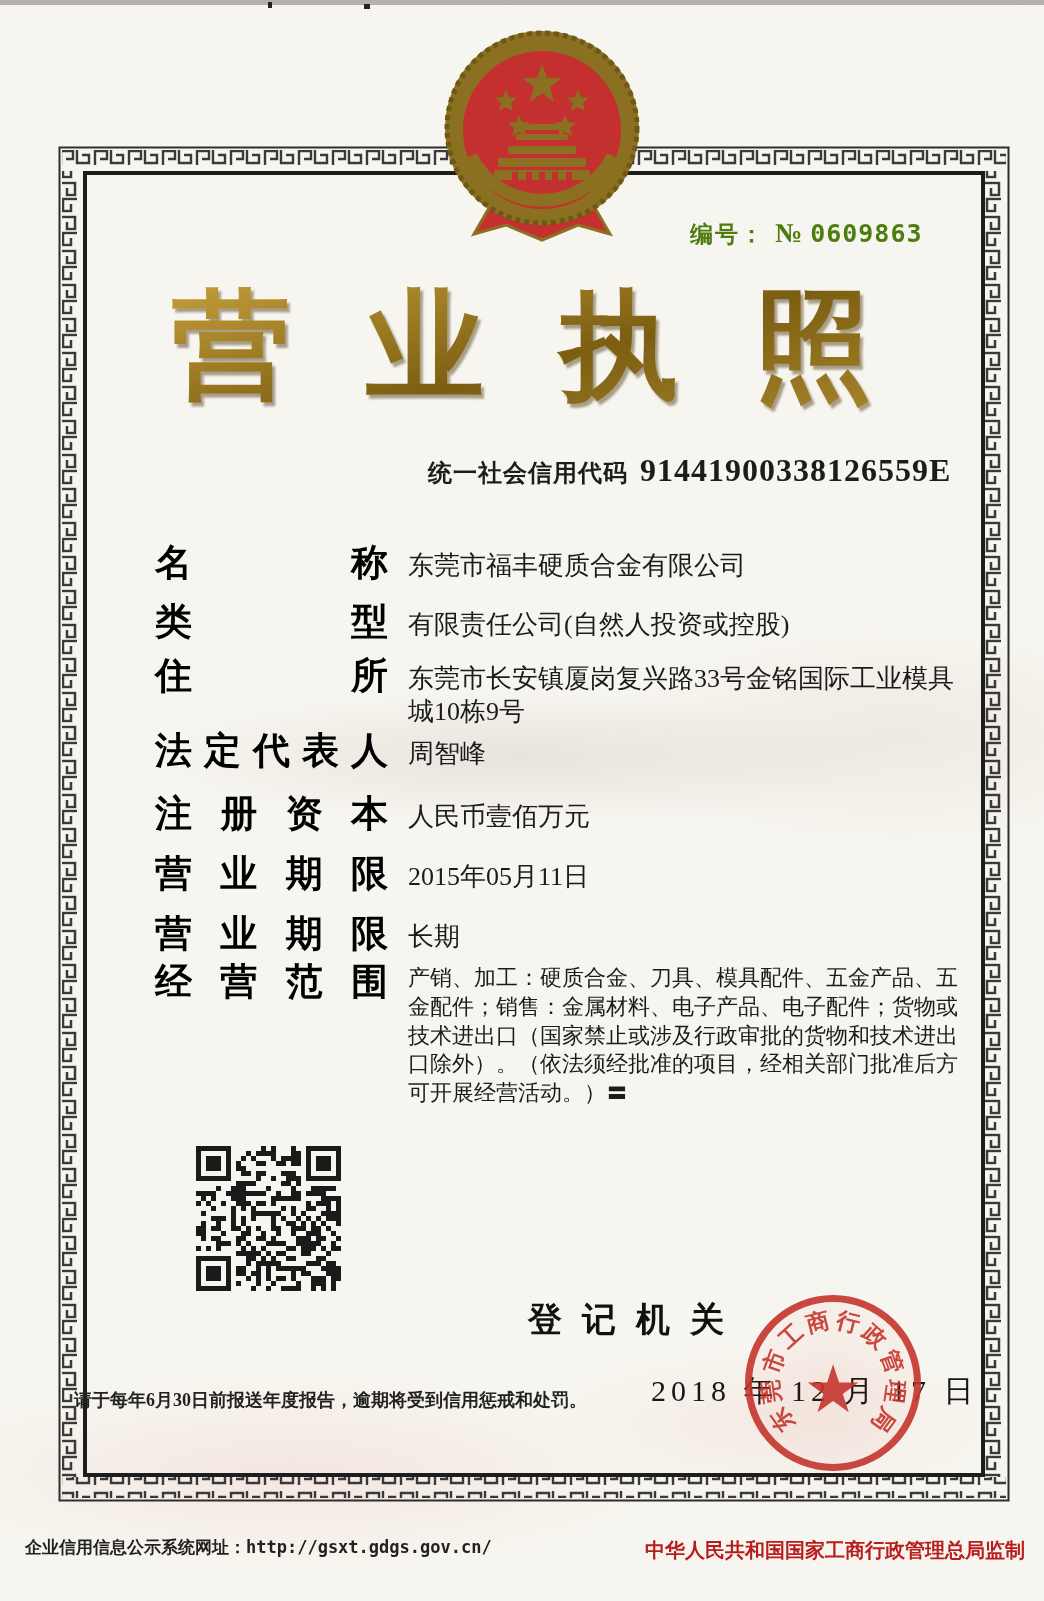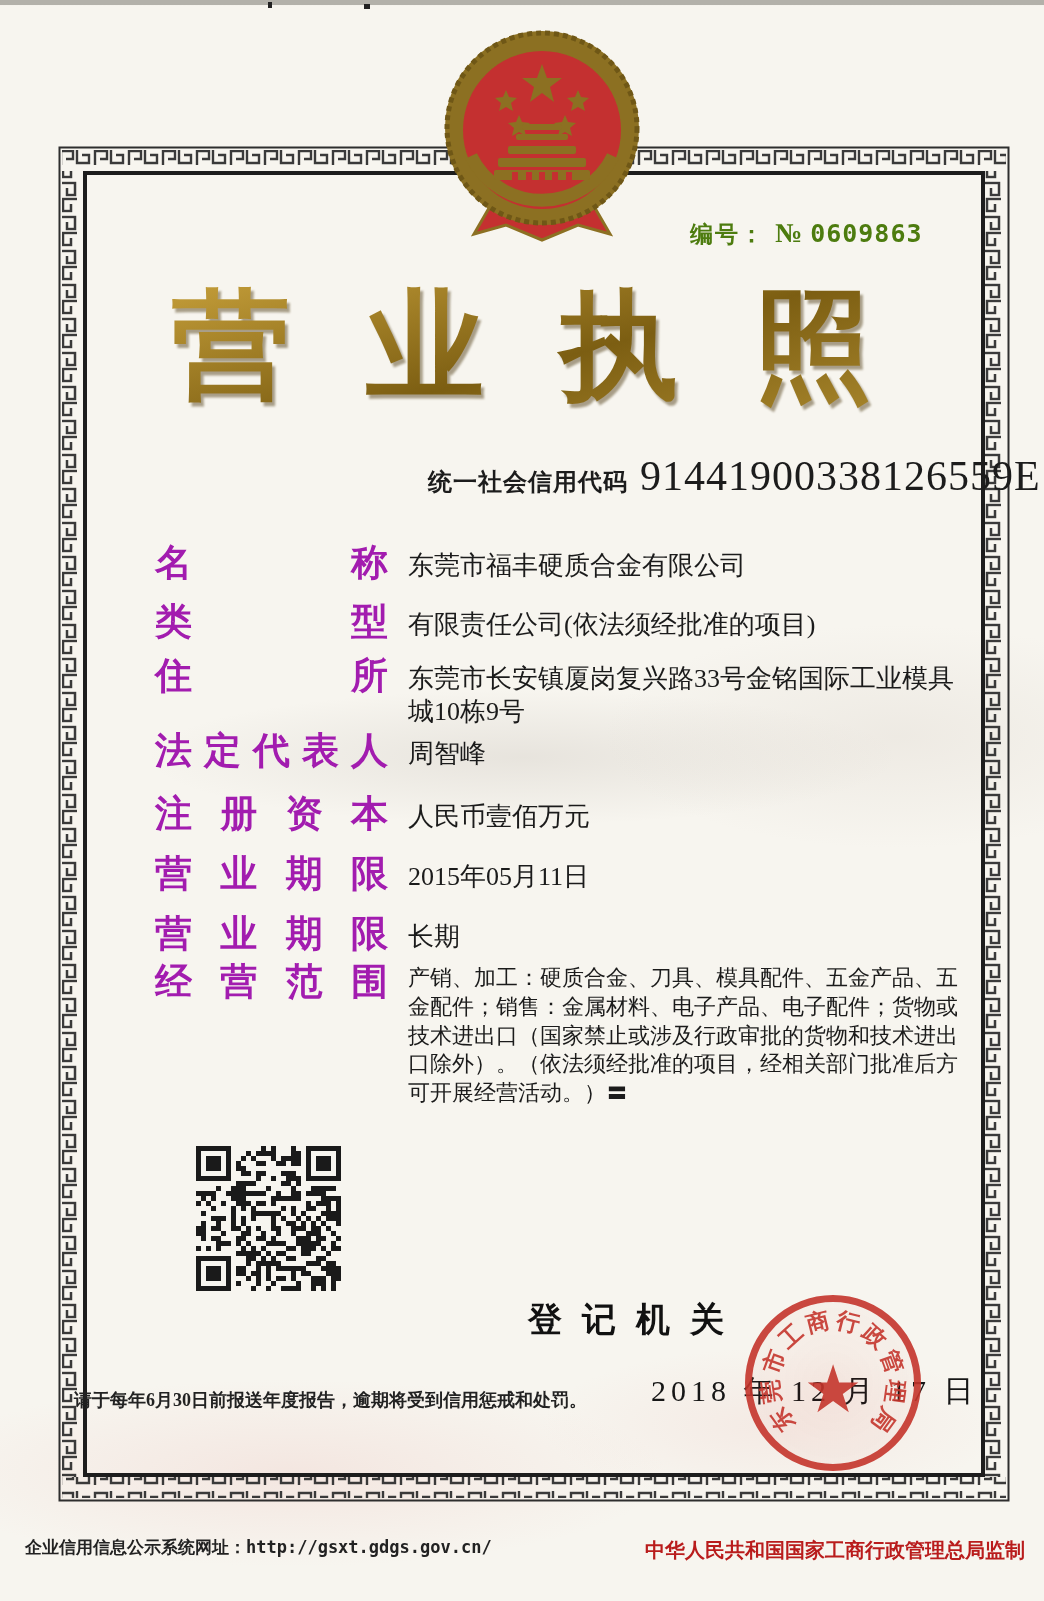--- a/index.html
+++ b/index.html
@@ -36,26 +36,26 @@
     position:absolute;left:0;top:276px;width:1044px;z-index:2;
     display:flex;justify-content:center;gap:76px;
     font-size:118px;font-weight:bold;line-height:1.2;
     background:linear-gradient(165deg,#c9a23c 10%,#7c5e12 55%,#a8862c 90%);
     -webkit-background-clip:text;background-clip:text;color:transparent;
     filter:drop-shadow(3px 4px 1px rgba(70,52,8,.45));
   }
 
   .credit-line{position:absolute;left:428px;top:452px;z-index:2;white-space:nowrap;}
   .credit-line .lab{font-size:24px;font-weight:bold;letter-spacing:1px;}
-  .credit-line .code{font-size:42px;letter-spacing:1px;padding-left:12px;}
+  .credit-line .code{font-size:32px;letter-spacing:1px;padding-left:12px;font-weight:bold;}
 
   .row{position:absolute;left:155px;width:810px;z-index:2;}
   .row .lab{
     position:absolute;left:0;top:0;width:233px;
-    font-size:37px;font-weight:bold;color:#a21caf;
+    font-size:37px;font-weight:bold;color:#000000;
     text-align:justify;text-align-last:justify;line-height:1.1;
   }
   .row .val{position:absolute;left:253px;top:6px;width:560px;font-size:26px;line-height:1.28;color:#1b1b1b;}
   .r0{top:543px;} .r1{top:602px;} .r2{top:656px;} .r3{top:731px;}
   .r4{top:794px;} .r5{top:854px;} .r6{top:914px;} .r7{top:962px;}
   .r7 .val{font-size:22px;line-height:1.31;top:2px;}
   .end-mark{font-weight:bold;letter-spacing:-2px;}
 
   .qr{position:absolute;left:196px;top:1146px;width:145px;height:145px;z-index:2;}
 
@@ -165,21 +165,21 @@
 <div class="credit-line">
   <span class="lab">统一社会信用代码</span><span class="code">91441900338126559E</span>
 </div>
 
 <div class="row r0">
   <div class="lab">名称</div>
   <div class="val">东莞市福丰硬质合金有限公司</div>
 </div>
 <div class="row r1">
   <div class="lab">类型</div>
-  <div class="val">有限责任公司(依法须经批准的项目)</div>
+  <div class="val">有限责任公司(自然人投资或控股)</div>
 </div>
 <div class="row r2">
   <div class="lab">住所</div>
   <div class="val">东莞市长安镇厦岗复兴路33号金铭国际工业模具城10栋9号</div>
 </div>
 <div class="row r3">
   <div class="lab">法定代表人</div>
   <div class="val">周智峰</div>
 </div>
 <div class="row r4">

